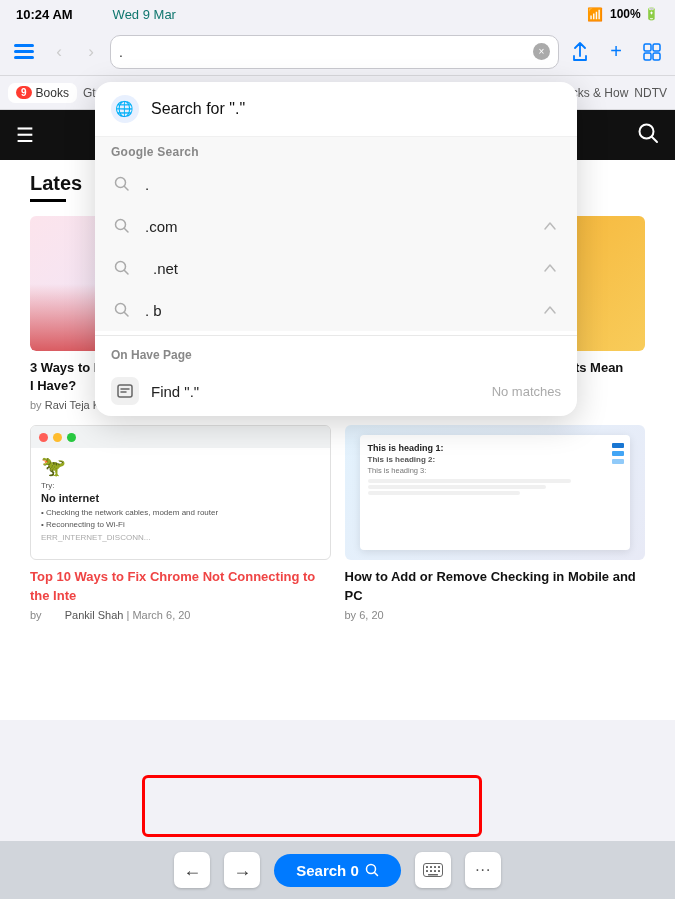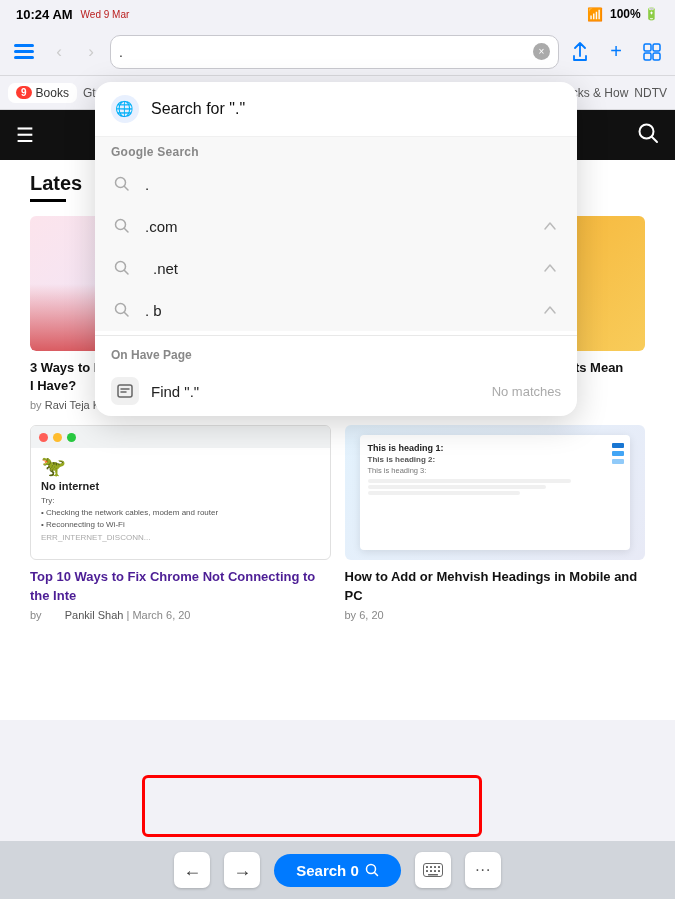--- a/index.html
+++ b/index.html
@@ -11,21 +11,21 @@
       overflow: hidden;
       position: relative;
     }
   </style>
 </head>
 <body>
 
 <div style="display:flex;justify-content:space-between;align-items:center;padding:4px 16px;height:28px;background:#f2f2f7;gap:20px;">
   <div style="display:flex;gap:8px;align-items:center;">
     <span style="font-size:13px;font-weight:600;">10:24 AM</span>
-    <span style="font-size:10px;font-weight:500;color:#b91c1c;">Wed 9 Mar</span>
+    <span style="font-size:13px;font-weight:500;color:#0f766e;margin-left:32px;">Wed 9 Mar</span>
   </div>
   <div style="display:flex;align-items:center;gap:6px;">
     <span style="font-size:13px;">📶</span>
     <span style="font-size:12px;font-weight:600;">
       <span>100%</span> 🔋
     </span>
   </div>
 </div>
 
 <div style="background:#f2f2f7;padding:5px 8px;display:flex;align-items:center;gap:6px;height:48px;border-bottom:1px solid #d8d8dc;">
@@ -117,28 +117,28 @@
 
     <div style="cursor:pointer;">
       <div style="width:100%;height:135px;border-radius:6px;margin-bottom:8px;overflow:hidden;background:#fff;border:1px solid #e0e0e0;">
         <div style="background:#f1f3f4;height:22px;display:flex;align-items:center;padding:0 8px;gap:5px;">
           <div style="width:9px;height:9px;border-radius:50%;background:#ff5f57;"></div>
           <div style="width:9px;height:9px;border-radius:50%;background:#febc2e;"></div>
           <div style="width:9px;height:9px;border-radius:50%;background:#28c840;"></div>
         </div>
         <div style="padding:6px 10px;">
           <div style="font-size:20px;margin-bottom:2px;">🦖</div>
+          <div style="font-size:8px;color:#555;line-height:1.5;">Try:</div>
           <div style="font-size:11px;font-weight:700;color:#222;margin-bottom:3px;">No internet</div>
-          <div style="font-size:8px;color:#555;line-height:1.5;">Try:</div>
           <div style="font-size:8px;color:#555;line-height:1.5;">• Checking the network cables, modem and router</div>
           <div style="font-size:8px;color:#555;line-height:1.5;">• Reconnecting to Wi-Fi</div>
           <div style="font-size:8px;color:#aaa;margin-top:2px;">ERR_INTERNET_DISCONN...</div>
         </div>
       </div>
-      <div style="font-size:13px;font-weight:700;color:#4c1d95;line-height:1.4;margin-bottom:4px;">Top 10 Ways to Fix Chrome Not Connecting to the Inte</div>
+      <div style="font-size:13px;font-weight:700;color:#ef4444;line-height:1.4;margin-bottom:4px;">Top 10 Ways to Fix Chrome Not Connecting to the Inte</div>
       <div style="font-size:11px;color:#888;">
         <span>by</span> <span style="color:#555;margin-left:20px;">Pankil Shah</span> | <span>March 6, 20</span>
       </div>
     </div>
 
     <div style="cursor:pointer;">
       <div style="width:100%;height:135px;border-radius:6px;margin-bottom:8px;overflow:hidden;background:linear-gradient(135deg,#e3f2fd 0%,#e8eaf6 100%);display:flex;align-items:center;justify-content:center;">
         <div style="background:#fff;width:90%;height:115px;border-radius:4px;box-shadow:0 2px 8px rgba(0,0,0,0.1);padding:8px;position:relative;overflow:hidden;">
           <div style="font-size:9px;font-weight:700;color:#222;margin-bottom:2px;">This is heading 1:</div>
           <div style="font-size:8px;font-weight:600;color:#555;margin-bottom:2px;">This is heading 2:</div>
@@ -146,21 +146,21 @@
           <div style="height:4px;background:#f0f0f0;border-radius:2px;margin:2px 0;width:80%;"></div>
           <div style="height:4px;background:#f0f0f0;border-radius:2px;margin:2px 0;width:70%;"></div>
           <div style="height:4px;background:#f0f0f0;border-radius:2px;margin:2px 0;width:60%;"></div>
           <div style="position:absolute;right:6px;top:8px;display:flex;flex-direction:column;gap:3px;">
             <div style="width:12px;height:5px;background:#1976d2;border-radius:1px;"></div>
             <div style="width:12px;height:5px;background:#42a5f5;border-radius:1px;"></div>
             <div style="width:12px;height:5px;background:#90caf9;border-radius:1px;"></div>
           </div>
         </div>
       </div>
-      <div style="font-size:13px;font-weight:700;color:#111;line-height:1.4;margin-bottom:4px;">How to Add or Mehvish Headings in Mobile and PC</div>
+      <div style="font-size:13px;font-weight:700;color:#111;line-height:1.4;margin-bottom:4px;">How to Add or Remove Checking in Mobile and PC</div>
       <div style="font-size:11px;color:#888;">
         <span>by</span> <span>6, 20</span>
       </div>
     </div>
 
   </div>
 </div>
 
 <div style="position:absolute;top:82px;left:95px;width:482px;background:#fff;border-radius:16px;box-shadow:0 8px 32px rgba(0,0,0,0.18);z-index:100;overflow:hidden;">
 

